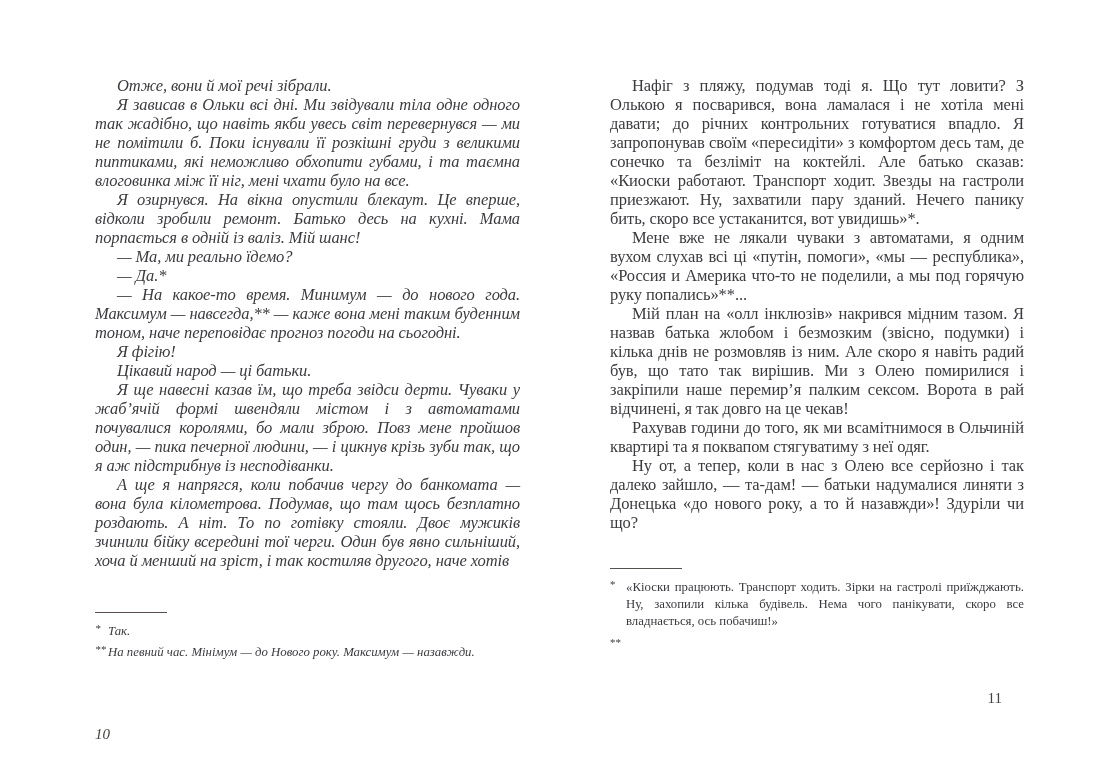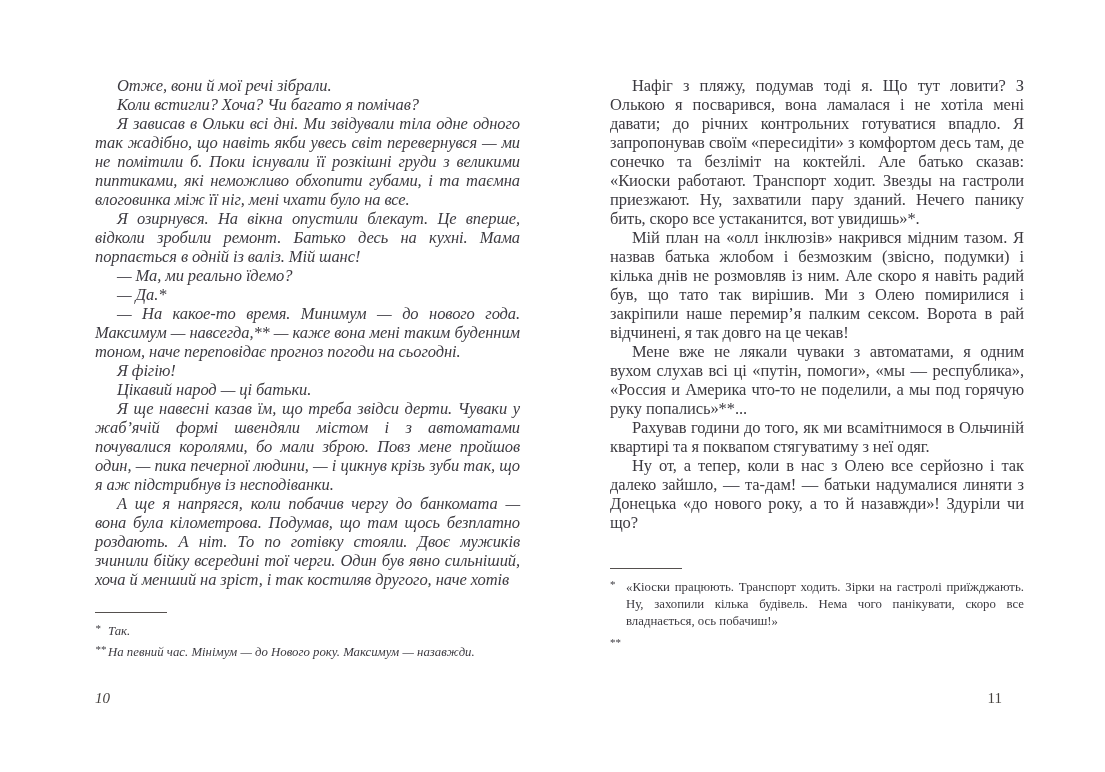--- a/index.html
+++ b/index.html
@@ -70,32 +70,31 @@
     top: -3px;
     font-size: 11px;
   }
 
   .page-number {
     position: absolute;
     top: 690px;
     font-size: 15px;
     color: #46423f;
   }
-  #page-left  .page-number { left: 0; }
+  #page-left  .page-number { left: 0; margin-top: 36px; }
   #page-right .page-number { right: 22px; }
 </style>
 </head>
 <body>
 
 <div>
 
   <section class="page" id="page-left">
     <div class="body-text">
       <p>Отже, вони й мої речі зібрали.</p>
-      <p>Коли встигли? Хоча? Чи багато я помічав?</p>
       <p>Я зависав в Ольки всі дні. Ми звідували тіла одне одного так жадібно, що навіть якби увесь світ перевернувся — ми не помітили б. Поки існували її розкішні груди з великими пиптиками, які неможливо обхопити губами, і та таємна влоговинка між її ніг, мені чхати було на все.</p>
       <p>Я озирнувся. На вікна опустили блекаут. Це вперше, відколи зробили ремонт. Батько десь на кухні. Мама порпається в одній із валіз. Мій шанс!</p>
       <p>— Ма, ми реально їдемо?</p>
       <p>— Да.*</p>
       <p>— На какое-то время. Минимум — до нового года. Максимум — навсегда,** — каже вона мені таким буденним тоном, наче переповідає прогноз погоди на сьогодні.</p>
       <p>Я фігію!</p>
       <p>Цікавий народ — ці батьки.</p>
       <p>Я ще навесні казав їм, що треба звідси дерти. Чуваки у жаб’ячій формі швендяли містом і з автоматами почувалися королями, бо мали зброю. Повз мене пройшов один, — пика печерної людини, — і цикнув крізь зуби так, що я аж підстрибнув із несподіванки.</p>
       <p>А ще я напрягся, коли побачив чергу до банкомата — вона була кілометрова. Подумав, що там щось безплатно роздають. А ніт. То по готівку стояли. Двоє мужиків зчинили бійку всередині тої черги. Один був явно сильніший, хоча й менший на зріст, і так костиляв другого, наче хотів</p>
     </div>
@@ -111,22 +110,22 @@
         <span>На певний час. Мінімум — до Нового року. Максимум — назавжди.</span>
       </div>
     </div>
 
     <div class="page-number">10</div>
   </section>
 
   <section class="page" id="page-right">
     <div class="body-text">
       <p>Нафіг з пляжу, подумав тоді я. Що тут ловити? З Олькою я посварився, вона ламалася і не хотіла мені давати; до річних контрольних готуватися впадло. Я запропонував своїм «пересидіти» з комфортом десь там, де сонечко та безліміт на коктейлі. Але батько сказав: «Киоски работают. Транспорт ходит. Звезды на гастроли приезжают. Ну, захватили пару зданий. Нечего панику бить, скоро все устаканится, вот увидишь»*.</p>
+      <p>Мене вже не лякали чуваки з автоматами, я одним вухом слухав всі ці «путін, помоги», «мы — республика», «Россия и Америка что-то не поделили, а мы под горячую руку попались»**...</p>
       <p>Мій план на «олл інклюзів» накрився мідним тазом. Я назвав батька жлобом і безмозким (звісно, подумки) і кілька днів не розмовляв із ним. Але скоро я навіть радий був, що тато так вирішив. Ми з Олею помирилися і закріпили наше перемир’я палким сексом. Ворота в рай відчинені, я так довго на це чекав!</p>
-      <p>Мене вже не лякали чуваки з автоматами, я одним вухом слухав всі ці «путін, помоги», «мы — республика», «Россия и Америка что-то не поделили, а мы под горячую руку попались»**...</p>
       <p>Рахував години до того, як ми всамітнимося в Ольчиній квартирі та я поквапом стягуватиму з неї одяг.</p>
       <p>Ну от, а тепер, коли в нас з Олею все серйозно і так далеко зайшло, — та-дам! — батьки надумалися линяти з Донецька «до нового року, а то й назавжди»! Здуріли чи що?</p>
     </div>
 
     <div class="footnotes">
       <div class="fn-rule"></div>
       <div class="fn">
         <span class="fn-marker">*</span>
         <span>«Кіоски працюють. Транспорт ходить. Зірки на гастролі приїжджають. Ну, захопили кілька будівель. Нема чого панікувати, скоро все владнається, ось побачиш!»</span>
       </div>

